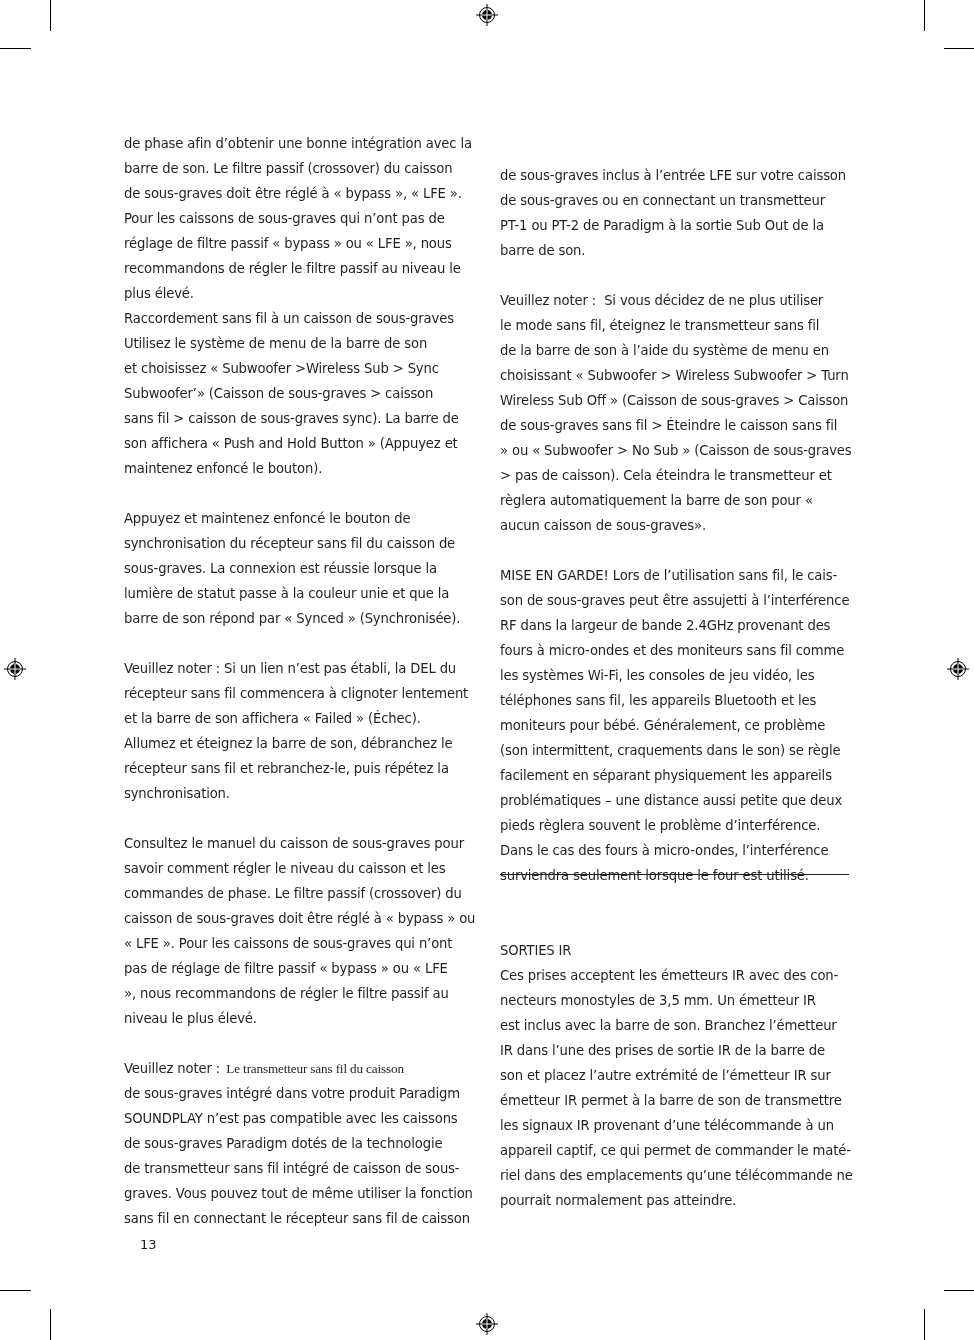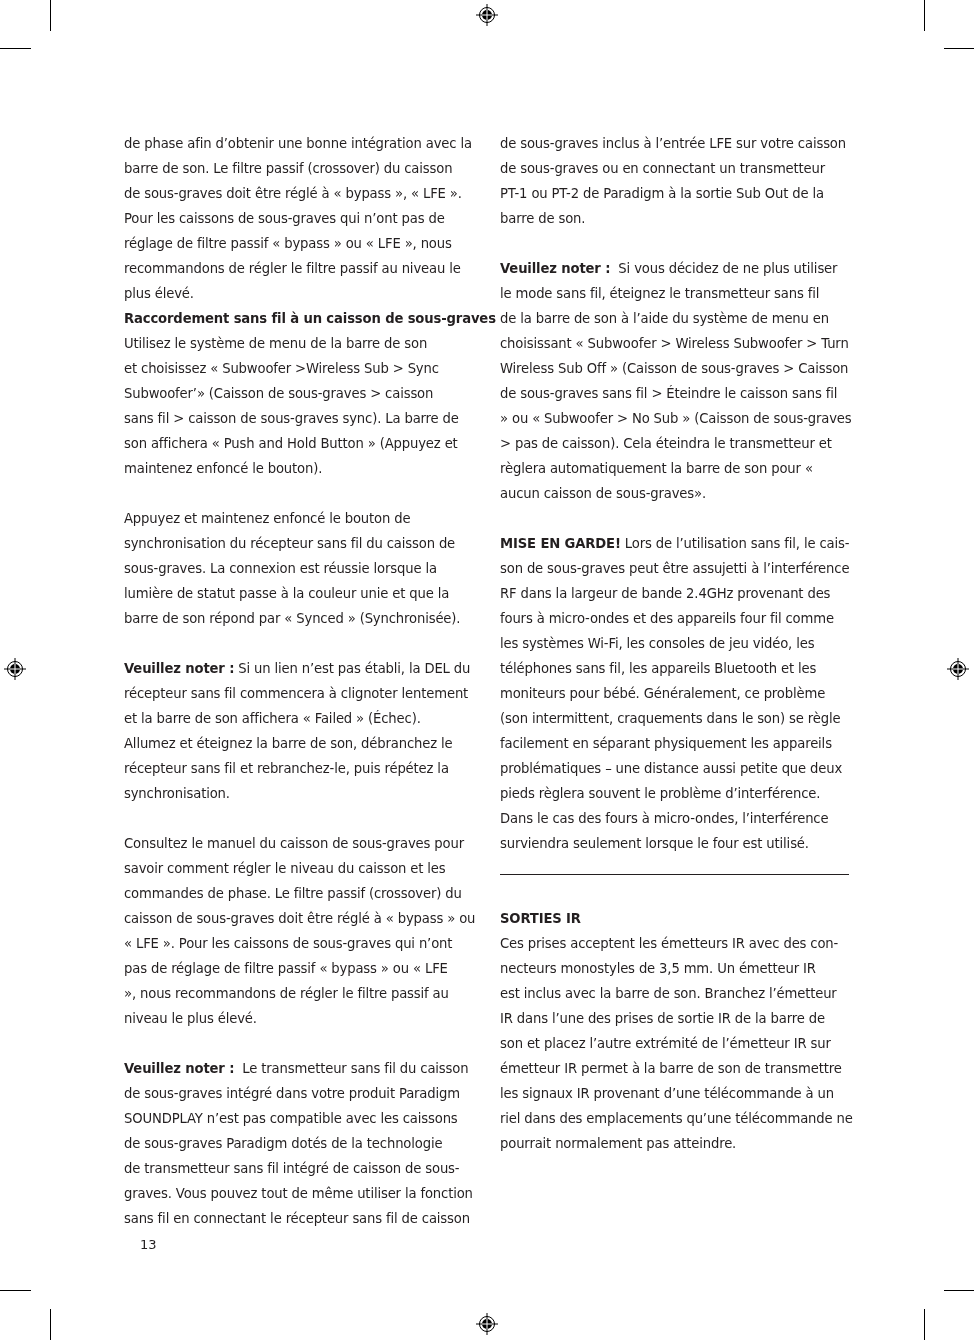--- a/index.html
+++ b/index.html
@@ -1,23 +1,23 @@
 <!DOCTYPE html>
 <html><head>
   <meta charset="utf-8">
   <style>
     html, body { margin: 0; padding: 0; background: #ffffff; }
     body { width: 974px; height: 1340px; position: relative; overflow: hidden; color: #231f20; }
     .page { position: absolute; left: 0; top: 0; width: 974px; height: 1340px; }
     .col { position: absolute; top: 131px; font-family: "DejaVu Sans", sans-serif; font-size: 13.2px; line-height: 25px; letter-spacing: -0.15px; }
     .col-left { left: 124px; width: 352px; }
-    .col-right { left: 500px; width: 352px; }
+    .col-right { left: 500px; width: 352px; margin-top: 32px; }
     .line { display: block; white-space: nowrap; height: 25px; }
     .gap { display: block; height: 25px; }
-    b, .bold { font-weight: bold; }
+    b, .bold { font-weight: normal; }
     .rule { position: absolute; left: 500px; top: 874px; width: 349px; height: 0; border-top: 1px solid #231f20; }
     .page-number { position: absolute; left: 140px; top: 1232px; font-family: "DejaVu Sans", sans-serif; font-size: 13px; line-height: 25px; }
     
     .crop { position: absolute; background: #000; }
     .reg { position: absolute; width: 22px; height: 22px; }
     .slug { position: absolute; top: 1374px; font-family: "Liberation Sans", sans-serif; font-size: 11.5px; color: #000; }
   </style>
 </head>
 <body>
 
@@ -97,21 +97,21 @@
       <span class="gap"></span>
       <span class="line">Consultez le manuel du caisson de sous-graves pour</span>
       <span class="line">savoir comment régler le niveau du caisson et les</span>
       <span class="line">commandes de phase. Le filtre passif (crossover) du</span>
       <span class="line">caisson de sous-graves doit être réglé à « bypass » ou</span>
       <span class="line">« LFE ». Pour les caissons de sous-graves qui n’ont</span>
       <span class="line">pas de réglage de filtre passif « bypass » ou « LFE</span>
       <span class="line">», nous recommandons de régler le filtre passif au</span>
       <span class="line">niveau le plus élevé.</span>
       <span class="gap"></span>
-      <span class="line"><b>Veuillez noter :</b><span style="white-space: pre;">  Le transmetteur sans fil du caisson</span></span>
+      <span class="line"><b>Veuillez noter :</b><span style="white-space: pre; font-family: Liberation Serif, serif;">  Le transmetteur sans fil du caisson</span></span>
       <span class="line">de sous-graves intégré dans votre produit Paradigm</span>
       <span class="line">SOUNDPLAY n’est pas compatible avec les caissons</span>
       <span class="line">de sous-graves Paradigm dotés de la technologie</span>
       <span class="line">de transmetteur sans fil intégré de caisson de sous-</span>
       <span class="line">graves. Vous pouvez tout de même utiliser la fonction</span>
       <span class="line">sans fil en connectant le récepteur sans fil de caisson</span>
     </div>
 
   <div class="col col-right" id="right-col">
       <span class="line">de sous-graves inclus à l’entrée LFE sur votre caisson</span>
@@ -126,21 +126,21 @@
       <span class="line">Wireless Sub Off » (Caisson de sous-graves &gt; Caisson</span>
       <span class="line">de sous-graves sans fil &gt; Éteindre le caisson sans fil</span>
       <span class="line">» ou « Subwoofer &gt; No Sub » (Caisson de sous-graves</span>
       <span class="line">&gt; pas de caisson). Cela éteindra le transmetteur et</span>
       <span class="line">règlera automatiquement la barre de son pour «</span>
       <span class="line">aucun caisson de sous-graves».</span>
       <span class="gap"></span>
       <span class="line"><b>MISE EN GARDE!</b><span style="white-space: pre;"> Lors de l’utilisation sans fil, le cais-</span></span>
       <span class="line">son de sous-graves peut être assujetti à l’interférence</span>
       <span class="line">RF dans la largeur de bande 2.4GHz provenant des</span>
-      <span class="line">fours à micro-ondes et des appareils four fil comme</span>
+      <span class="line">fours à micro-ondes et des moniteurs sans fil comme</span>
       <span class="line">les systèmes Wi-Fi, les consoles de jeu vidéo, les</span>
       <span class="line">téléphones sans fil, les appareils Bluetooth et les</span>
       <span class="line">moniteurs pour bébé. Généralement, ce problème</span>
       <span class="line">(son intermittent, craquements dans le son) se règle</span>
       <span class="line">facilement en séparant physiquement les appareils</span>
       <span class="line">problématiques – une distance aussi petite que deux</span>
       <span class="line">pieds règlera souvent le problème d’interférence.</span>
       <span class="line">Dans le cas des fours à micro-ondes, l’interférence</span>
       <span class="line">surviendra seulement lorsque le four est utilisé.</span>
     </div>
@@ -150,20 +150,21 @@
   <div class="col col-right" style="top:906px;">
     <span class="line bold">SORTIES IR</span>
     <div id="ir-lines">
         <span class="line">Ces prises acceptent les émetteurs IR avec des con-</span>
         <span class="line">necteurs monostyles de 3,5 mm. Un émetteur IR</span>
         <span class="line">est inclus avec la barre de son. Branchez l’émetteur</span>
         <span class="line">IR dans l’une des prises de sortie IR de la barre de</span>
         <span class="line">son et placez l’autre extrémité de l’émetteur IR sur</span>
         <span class="line">émetteur IR permet à la barre de son de transmettre</span>
         <span class="line">les signaux IR provenant d’une télécommande à un</span>
+        <span class="line">appareil captif, ce qui permet de commander le maté-</span>
         <span class="line">riel dans des emplacements qu’une télécommande ne</span>
         <span class="line">pourrait normalement pas atteindre.</span>
       </div>
   </div>
 
   <div class="page-number">13</div>
 
   <div class="slug" style="left:70px;white-space:pre;">Paradigm Soundplay Manual 101816.indd   13</div>
   <div class="slug" style="right:54px;white-space:pre;">2016-10-18   12:19 PM</div>
 </div>

